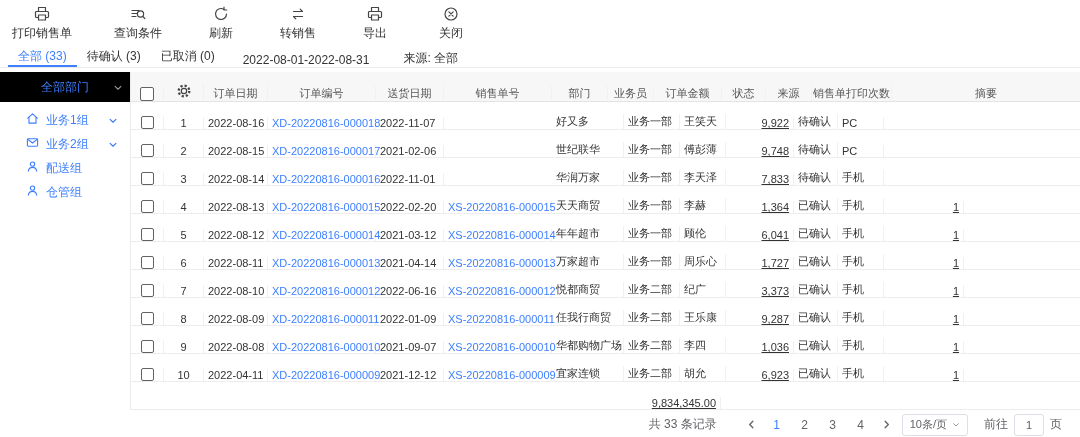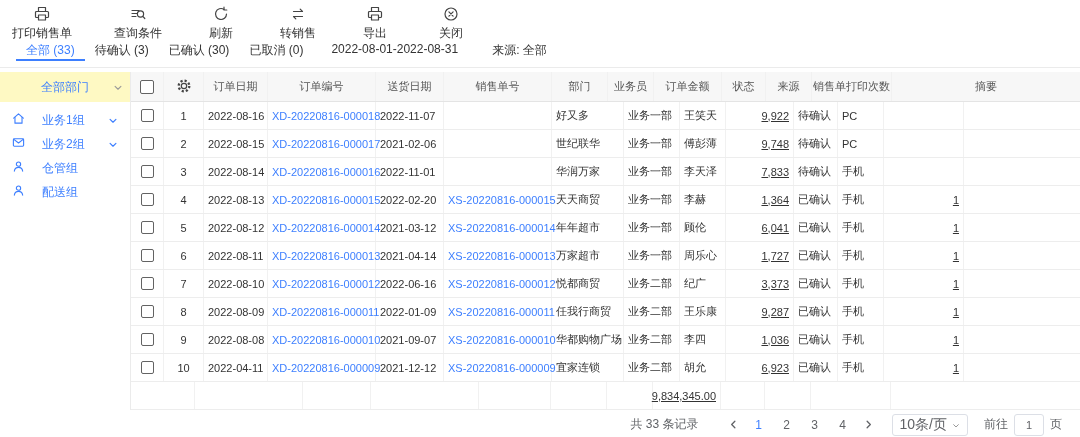--- a/index.html
+++ b/index.html
@@ -6,61 +6,61 @@
   html,body { width:1080px; height:437px; background:#fff; overflow:hidden;
     font-family:"Liberation Sans","DejaVu Sans",sans-serif; color:#333; font-size:12px; }
 
   
   .toolbar { display:flex; align-items:flex-end; padding:8px 0 0 12px; gap:42px; height:42px; }
   .tool { display:flex; flex-direction:column; align-items:center; gap:3px; cursor:pointer; min-width:34px; }
   .tool svg { display:block; }
   .tool .tlabel { font-size:12px; color:#333; white-space:nowrap; }
 
   
-  .tabbar { display:flex; align-items:flex-start; height:26px; border-bottom:1px solid #ebebeb; padding-left:16px; }
+  .tabbar { display:flex; align-items:flex-end; height:26px; border-bottom:1px solid #ebebeb; padding-left:8px; }
   .tab { padding:0 10px; display:flex; align-items:center; color:#333; cursor:pointer; border-bottom:2px solid transparent; }
   .tab.active { color:#3d7fff; border-bottom-color:#3d7fff; }
   .tab-extra { display:flex; align-items:center; color:#333; }
   .tab-date { margin-left:18px; }
   .tab-source { margin-left:34px; }
 
   
   .page-body { display:flex; margin-top:4px; }
   .sidebar { width:130px; flex:0 0 130px; }
-  .sidebar-header { height:30px; background:#fef9c3; display:flex; align-items:center; justify-content:center; color:#3d7fff; position:relative; cursor:pointer; }
+  .sidebar-header { height:30px; background:#000000; display:flex; align-items:center; justify-content:center; color:#3d7fff; position:relative; cursor:pointer; }
   .sidebar-header .chev { position:absolute; right:7px; top:10px; }
   .side-list { padding-top:6px; }
-  .side-item { height:24px; display:flex; align-items:center; padding-left:12px; color:#3d7fff; gap:17px; position:relative; cursor:pointer; }
+  .side-item { height:24px; display:flex; align-items:center; padding-left:26px; color:#3d7fff; gap:7px; position:relative; cursor:pointer; }
   .side-item .chev { position:absolute; right:12px; top:7px; }
 
   
   .main { flex:1; }
   .grid { border-left:1px solid #ebebeb; }
-  .tr { display:flex; height:28px; border-bottom:1px solid #ededed; background:#fff; }
+  .tr { display:flex; height:28px; border-bottom:1px solid #ededed; background:#fff;align-items:flex-end; }
   .thead { height:30px; background:#f7f7f7; border-bottom:1px solid #e4e4e4; }
   .td, .th { display:flex; align-items:center; padding:0 4px; border-right:1px solid #f1f1f1; font-size:11px; white-space:nowrap; flex:0 0 auto; }
   .th { justify-content:center; color:#555; }
   .right { justify-content:flex-end;text-decoration:underline; }
   .center { justify-content:center; padding:0; }
   .link { color:#3d7fff; cursor:pointer; }
   .c0{width:33px}.c1{width:40px}.c2{width:64px}.c3{width:108px}.c4{width:68px}
   .c5{width:108px}.c6{width:72px}.c7{width:56px}.c8{width:46px}.c9{width:68px}
   .c10{width:44px}.c11{width:46px}.c12{width:80px}
   .c13{flex:1 1 auto; border-right:none;}
   .cmerge{width:73px}
   .cb { width:13px; height:13px; border:1.5px solid #636363; border-radius:2px; background:#fff; display:inline-block; cursor:pointer; }
   .cb-head { width:14px; height:14px; }
 
   
   .pagination { display:flex; align-items:center; justify-content:flex-end; height:29px; padding-right:18px; color:#606266; }
   .pg-total { margin-right:23px; }
   .pg-arrow { display:flex; align-items:center; padding:0 6px; cursor:pointer; }
   .pg-num { width:22px; text-align:center; margin:0 3px; cursor:pointer; color:#606266; }
   .pg-num.active { color:#3d7fff; }
-  .pg-size { border:1px solid #dcdfe6; border-radius:3px; height:22px; padding:0 7px; display:flex; align-items:center; gap:5px; font-size:14px; margin-left:12px; cursor:pointer; }
+  .pg-size { border:1px solid #dcdfe6; border-radius:3px; height:22px; padding:0 7px; display:flex; align-items:center; gap:5px; font-size:11px; margin-left:4px; cursor:pointer; }
   .pg-goto { margin-left:16px; display:flex; align-items:center; gap:6px; }
   .pg-input { width:30px; height:22px; border:1px solid #dcdfe6; border-radius:3px; text-align:center; font-size:11px; color:#606266; font-family:inherit; }
 </style>
 </head>
 <body>
 
 <div class="toolbar">
   <div class="tool">
     <span>
       <svg width="16" height="16" viewBox="0 0 16 16" fill="none" stroke="#444" stroke-width="1.2" stroke-linecap="round" stroke-linejoin="round">
@@ -116,21 +116,20 @@
           <path d="M5.9 5.9l4.2 4.2M10.1 5.9l-4.2 4.2"></path>
         </svg>
     </span>
     <span class="tlabel">关闭</span>
   </div>
 </div>
 
 <div class="tabbar">
   <div class="tab active">全部 (33)</div>
   <div class="tab">待确认 (3)</div>
-  <div class="tab">已确认 (30)</div>
   <div class="tab">已取消 (0)</div>
   <div class="tab-extra tab-date">2022-08-01-2022-08-31</div>
   <div class="tab-extra tab-source">来源: 全部</div>
 </div>
 
 <div class="page-body">
 
   <div class="sidebar">
     <div class="sidebar-header">
       <span>全部部门</span>
@@ -159,28 +158,28 @@
         <span>业务2组</span>
         <span class="chev"><svg width="10" height="10" viewBox="0 0 12 12" fill="none" stroke="#3d7fff" stroke-width="1.4" stroke-linecap="round" stroke-linejoin="round">
               <path d="M2.5 4l3.5 3.5L9.5 4"></path>
             </svg></span>
       </div>
       <div class="side-item">
         <span><svg width="13" height="13" viewBox="0 0 14 14" fill="none" stroke="#3d7fff" stroke-width="1.2" stroke-linecap="round" stroke-linejoin="round">
               <circle cx="7" cy="4.5" r="2.3"></circle>
               <path d="M2.5 12c.5-2.8 2.3-4 4.5-4s4 1.2 4.5 4"></path>
             </svg></span>
-        <span>仓管组</span>
+        <span>配送组</span>
       </div>
       <div class="side-item">
         <span><svg width="13" height="13" viewBox="0 0 14 14" fill="none" stroke="#3d7fff" stroke-width="1.2" stroke-linecap="round" stroke-linejoin="round">
               <circle cx="7" cy="4.5" r="2.3"></circle>
               <path d="M2.5 12c.5-2.8 2.3-4 4.5-4s4 1.2 4.5 4"></path>
             </svg></span>
-        <span>配送组</span>
+        <span>仓管组</span>
       </div>
     </div>
   </div>
 
   <div class="main">
     <div class="grid">
       <div class="tr thead">
         <div class="th c0 center">
             <span class="cb cb-head"></span>
           </div>

